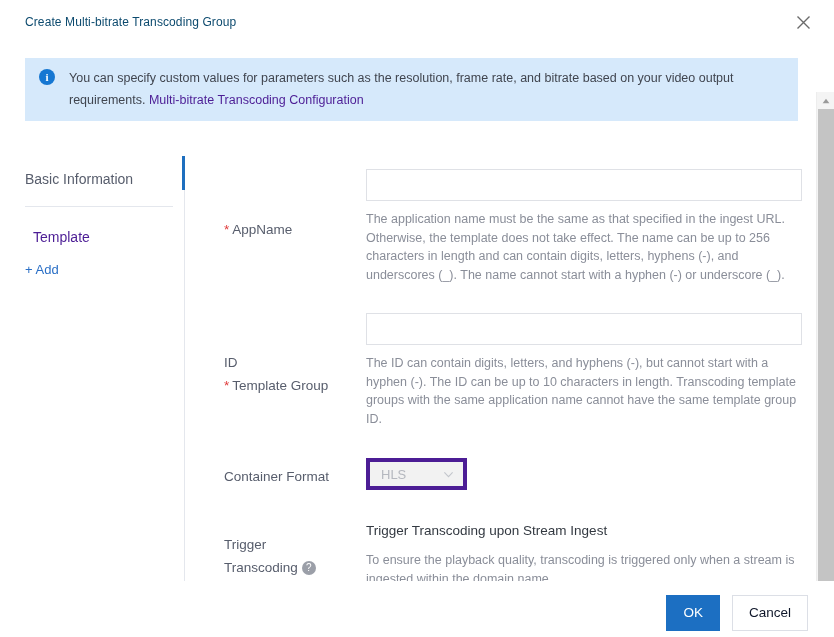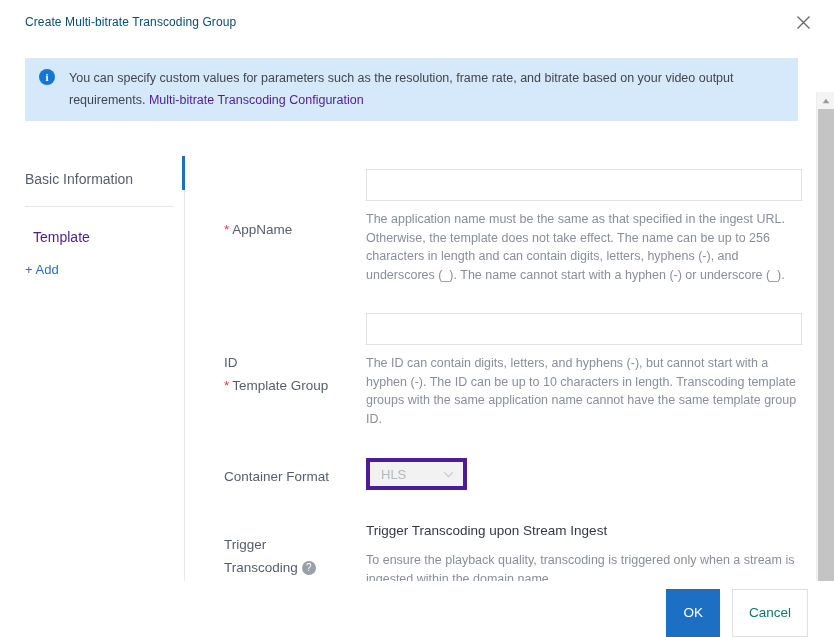--- a/index.html
+++ b/index.html
@@ -294,40 +294,40 @@
     flex: 0 0 56px;
     height: 56px;
     display: flex;
     align-items: center;
     justify-content: flex-end;
     padding-right: 26px;
     gap: 12px;
     background: #ffffff;
   }
   .btn {
-    height: 48px;
+    height: 36px;
     min-width: 46px;
     font-size: 13.5px;
     font-family: "Liberation Sans", sans-serif;
     cursor: pointer;
     border: 1px solid transparent;
     padding: 0 16px;
     line-height: 30px;
     text-align: center;
     margin-top: 8px;
   }
   .btn-primary {
     background: #1c6fc2;
     color: #ffffff;
     border-color: #1c6fc2;
     min-width: 48px;
   }
   .btn-default {
     background: #ffffff;
-    color: #0f766e;
+    color: #0f172a;
     border-color: #dcdfe6;
     min-width: 64px;
   }
 </style>
 </head>
 <body>
 
 <div class="dialog">
 
   <div class="dlg-header">

